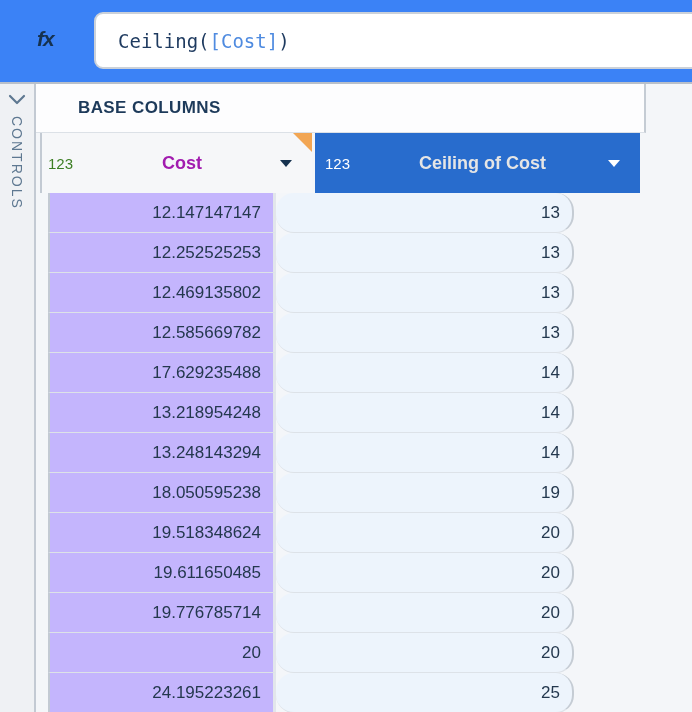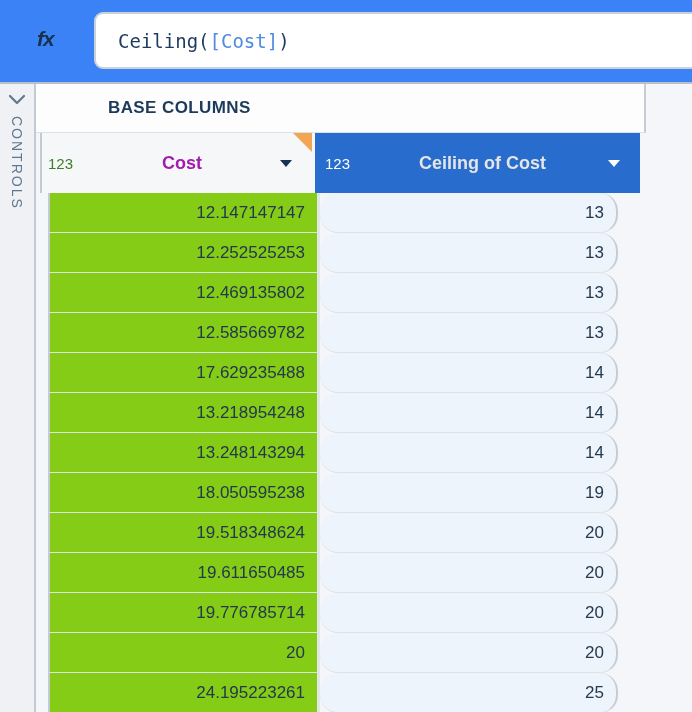--- a/index.html
+++ b/index.html
@@ -45,21 +45,21 @@
     writing-mode:vertical-rl; text-orientation:mixed;
     font-size:14px; color:#5e7891; letter-spacing:2px; font-weight:400;
   }
 
   
   .table-area { flex:1; background:#f4f6f9; position:relative; overflow:hidden; }
 
   .group-header {
     width:610px; height:49px; background:#fdfdfe;
     border-bottom:1px solid #dce1e7; border-right:2px solid #c5ccd4;
-    display:flex; align-items:center; padding-left:72px;
+    display:flex; align-items:center; padding-left:42px;
   }
   .group-header span {
     font-size:17px; font-weight:700; color:#1d3a5a; letter-spacing:.4px;
   }
 
   .header-row { display:flex; height:60px; padding-left:4px; }
   .col-header {
     display:flex; align-items:center; position:relative; height:60px;
   }
   .col-header.cost {
@@ -90,21 +90,21 @@
   }
 
   .rows { padding-left:12px; }
   .row { display:flex; height:40px; }
   .cell {
     display:flex; align-items:center; justify-content:flex-end;
     font-size:17px; color:#24384e; padding-right:12px;
     border-bottom:1px solid #dde2e8;
   }
   .cell.cost {
-    width:272px; background:#84cc16;
+    width:228px; background:#c4b5fd;
     border-left:2px solid #c3cad3; border-right:3px solid #e2e6eb;
   }
   .cell.ceil {
     width:298px; background:#edf4fc; border-right:2px solid #c5ccd4;border-radius:18px;
   }
 </style>
 </head>
 <body>
 
 <div class="app">

